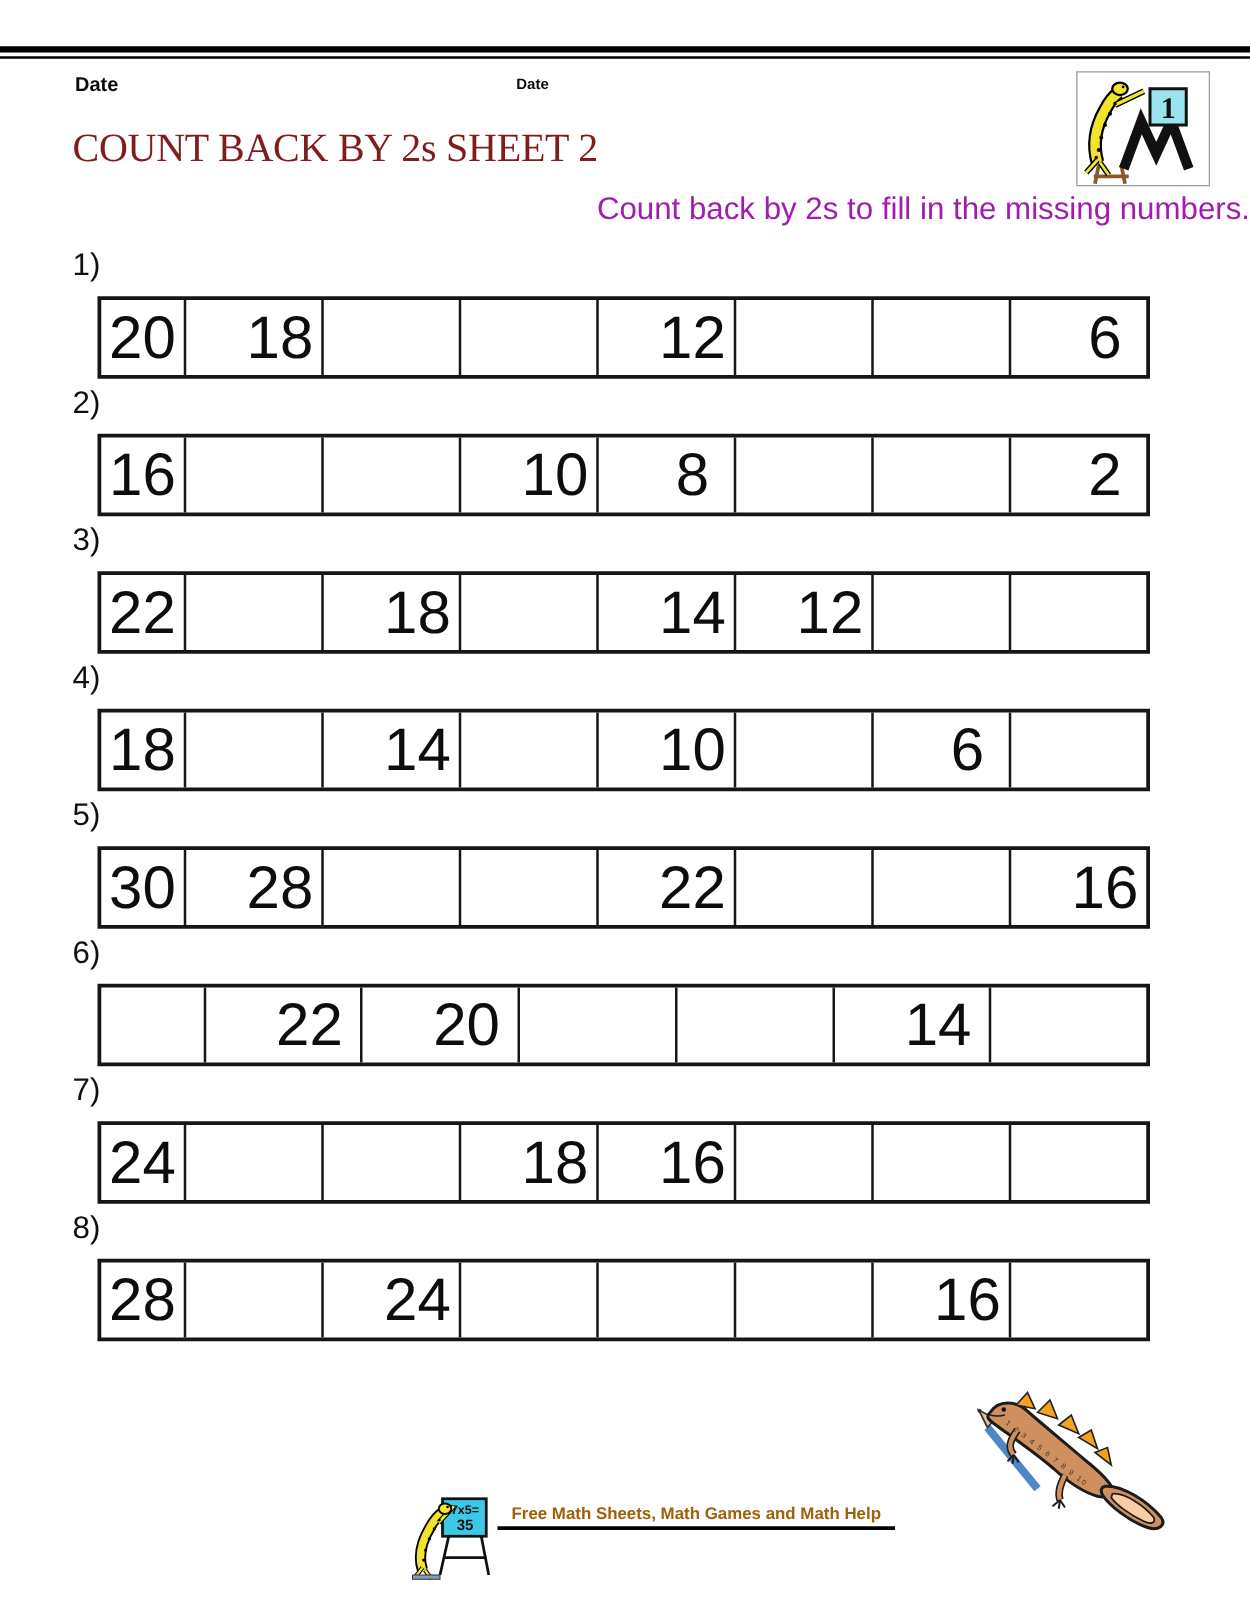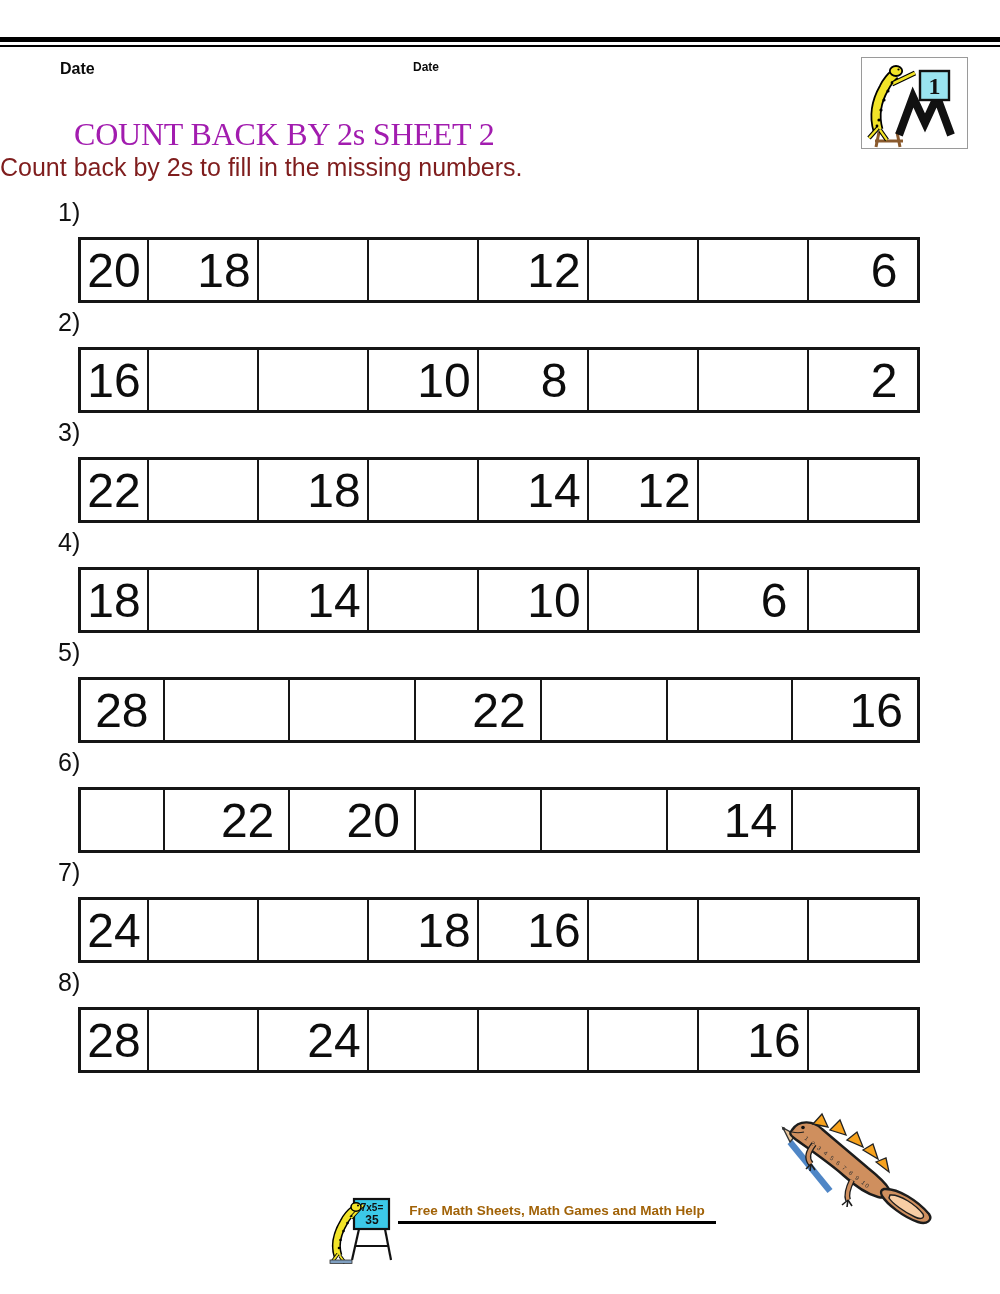--- a/index.html
+++ b/index.html
@@ -12,27 +12,27 @@
 
   .name-label { position:absolute; top:60px; left:60px;  font-size:16px; font-weight:600; color:#0a0a0a; }
   .date-label { position:absolute; top:60px; left:413px; font-size:12px; font-weight:600; color:#0a0a0a; }
 
   .logo-box {
     position:absolute; top:57px; left:861px; width:107px; height:92px;
     border:1px solid #9a9a9a; background:#fff; box-sizing:border-box;
   }
 
   .title {
-    position:absolute; top:100px; left:58px; margin:16px;
+    position:absolute; top:100px; left:58px; margin:0;
     font-family:"Liberation Serif", serif; font-weight:400;
-    font-size:32px; color:#a21caf; letter-spacing:-0.2px; white-space:nowrap;
+    font-size:32px; color:#7f1d1d; letter-spacing:-0.2px; white-space:nowrap;
   }
   .instruction {
-    position:absolute; top:153px; left:0; width:1000px; text-align:left;
-    font-size:25px; color:#7f1d1d;
+    position:absolute; top:153px; left:0; width:1000px; text-align:right;
+    font-size:25px; color:#a21caf;
   }
 
   .problem-row { position:absolute; left:0; width:1000px; height:108px; }
   .problem-label { position:absolute; top:2px; left:58px; font-size:25px; color:#101010; }
   .sequence-grid {
     position:absolute; top:41px; left:78px; width:842px; height:66px;
     display:flex; box-sizing:border-box; background:#fff;
     border:3px solid #161616;
     gap:42px;
   }
@@ -160,20 +160,21 @@
           <div class="cell">10</div>
           <div class="cell"></div>
           <div class="cell">6</div>
           <div class="cell"></div>
         </div>
   </div>
 
   <div class="problem-row" style="top: 636px;">
     <div class="problem-label">5)</div>
     <div class="sequence-grid">
+          <div class="cell">30</div>
           <div class="cell">28</div>
           <div class="cell"></div>
           <div class="cell"></div>
           <div class="cell">22</div>
           <div class="cell"></div>
           <div class="cell"></div>
           <div class="cell">16</div>
         </div>
   </div>
 

